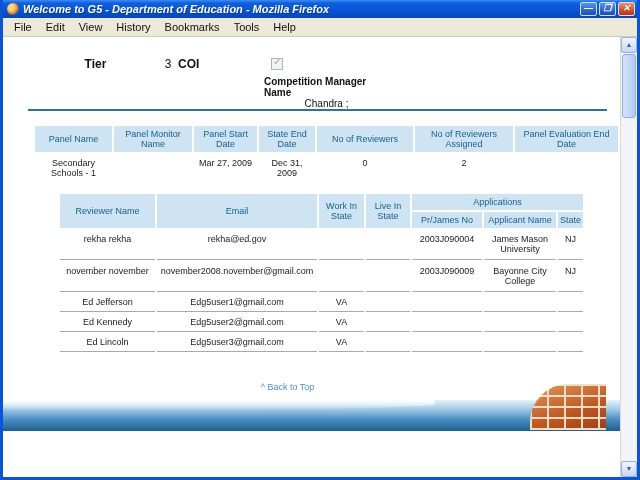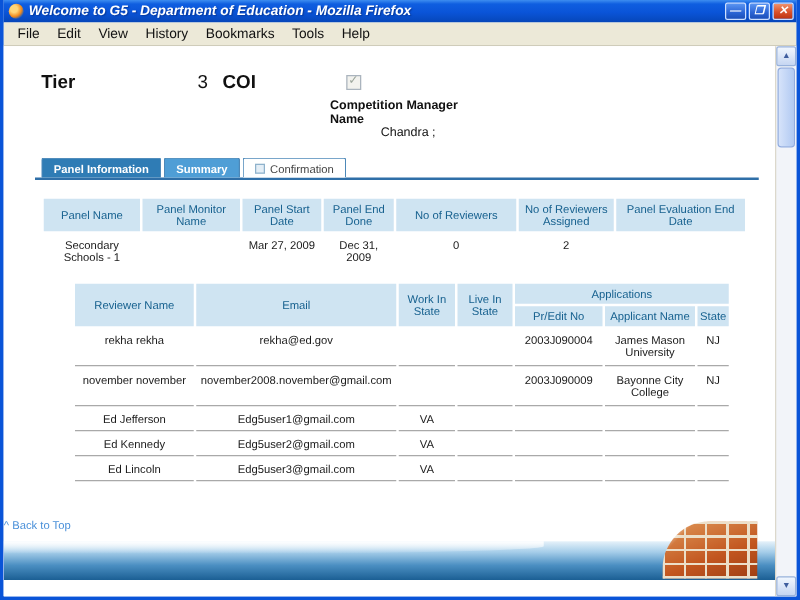--- a/index.html
+++ b/index.html
@@ -31,21 +31,21 @@
   .page { flex:1; overflow:hidden; position:relative; background:#fff; }
   .scrollbar { width:17px; background:#f2f4f9; border-left:1px solid #dcd8cc;
     display:flex; flex-direction:column; align-items:stretch; }
   .sb-btn { height:16px; background:linear-gradient(180deg,#f0f6fe,#c6d6f2); border:1px solid #98b2dc;
     border-radius:2px; color:#3f5e9e; font-size:7px; line-height:14px; text-align:center; }
   .sb-thumb { height:64px; margin:1px; background:linear-gradient(90deg,#d6e3fa,#b2caf2);
     border:1px solid #90ace0; border-radius:3px; }
   .sb-fill { flex:1; }
 
   
-  .tier-row { margin:20px 0 0 30px; display:flex; align-items:center; font-size:15px; }
+  .tier-row { margin:20px 0 0 30px; display:flex; align-items:center; font-size:12px;text-align:center; }
   .cm-row   { margin:5px  0 0 30px; display:flex; align-items:center; font-size:10px;flex-direction:column; }
   .lbl { font-weight:bold; color:#111; width:125px; }
   .lbl.inline { width:auto; }
   .val { color:#111; }
   .tier-val { width:20px; }
   .coi-checkbox { width:12px; height:12px; margin-left:72px; background:#f2f2ee;
     border:1px solid #aab4be; position:relative; }
   .coi-checkbox::after { content:'✓'; position:absolute; top:-3px; left:1px; font-size:10px; color:#9aa49a; }
 
   
@@ -74,21 +74,21 @@
 
   
   .btn-row { margin:16px 0 0 28px; display:flex; align-items:center; }
   .home-btn { background:#f79a23; border:1px solid #cf7710; color:#6e3a02; font-weight:bold;
     font-size:10px; padding:3px 7px; font-family:"Liberation Sans", sans-serif; }
   .done-wrap { border:2px solid #e8131c; padding:2px; margin-left:4px; display:inline-block; }
   .done-btn { background:linear-gradient(180deg,#fdfdfa,#e9e6d8); border:1px solid #7d7d70;
     font-size:10px; padding:2px 8px; font-family:"Liberation Sans", sans-serif; color:#111; }
 
   
-  .backtop { margin:28px 48px 0 0; text-align:left; font-size:9px; color:#4a90d9; }
+  .backtop { margin:28px 48px 0 0; text-align:center; font-size:9px; color:#4a90d9; }
   .banner { margin-top:8px; height:31px; position:relative;
     background:linear-gradient(180deg,#e6f2fa 0%,#a5cde9 28%,#4b8fc2 62%,#1b5f94 100%); }
   .banner::before { content:''; position:absolute; left:0; top:0; width:70%; height:10px;
     background:linear-gradient(180deg,rgba(255,255,255,.95),rgba(255,255,255,0)); border-radius:0 0 60% 0; }
   .bricks { position:absolute; right:14px; bottom:1px; width:76px; height:46px;
     border-radius:38px 0 0 0;
     background:
       linear-gradient(135deg, rgba(255,255,255,.9) 0 6%, rgba(255,255,255,0) 22%),
       repeating-linear-gradient(0deg, #ecdfc9 0 2px, rgba(0,0,0,0) 2px 11px),
       repeating-linear-gradient(90deg, #ecdfc9 0 2px, rgba(0,0,0,0) 2px 17px),
@@ -127,39 +127,31 @@
         <span class="val tier-val">3</span>
         <span class="lbl inline">COI</span>
         <span class="coi-checkbox"></span>
       </div>
 
       <div class="cm-row">
         <span class="lbl">Competition Manager Name</span>
         <span class="val">Chandra ;</span>
       </div>
 
-      <div class="tabs">
-        <div class="tab tab-panel-info">Panel Information</div>
-        <div class="tab tab-summary">Summary</div>
-        <div class="tab active">
-          <span class="tab-check-icon"></span>
-          <span>Confirmation</span>
-        </div>
-      </div>
       <div class="tab-rule"></div>
 
       <table class="ptable">
         <thead>
           <tr>
             <th style="width:77px">Panel Name</th>
             <th style="width:78px">Panel Monitor Name</th>
             <th style="width:63px">Panel Start Date</th>
-            <th style="width:56px">Panel End Done</th>
+            <th style="width:56px">State End Date</th>
             <th style="width:96px">No of Reviewers</th>
-            <th style="width:76px">No of Reviewers Assigned</th>
+            <th style="width:98px">No of Reviewers Assigned</th>
             <th style="width:103px">Panel Evaluation End Date</th>
           </tr>
         </thead>
         <tbody>
           <tr>
             <td>Secondary Schools - 1</td>
             <td></td>
             <td>Mar 27, 2009</td>
             <td>Dec 31, 2009</td>
             <td>0</td>
@@ -172,21 +164,21 @@
       <table class="rtable">
         <thead>
           <tr>
             <th rowspan="2" style="width:95px">Reviewer Name</th>
             <th rowspan="2" style="width:160px">Email</th>
             <th rowspan="2" style="width:45px">Work In State</th>
             <th rowspan="2" style="width:44px">Live In State</th>
             <th colspan="3">Applications</th>
           </tr>
           <tr>
-            <th style="width:70px">Pr/Edit No</th>
+            <th style="width:70px">Pr/James No</th>
             <th style="width:72px">Applicant Name</th>
             <th style="width:16px">State</th>
           </tr>
         </thead>
         <tbody>
           <tr class="tall">
             <td>rekha rekha</td>
             <td>rekha@ed.gov</td>
             <td></td>
             <td></td>

